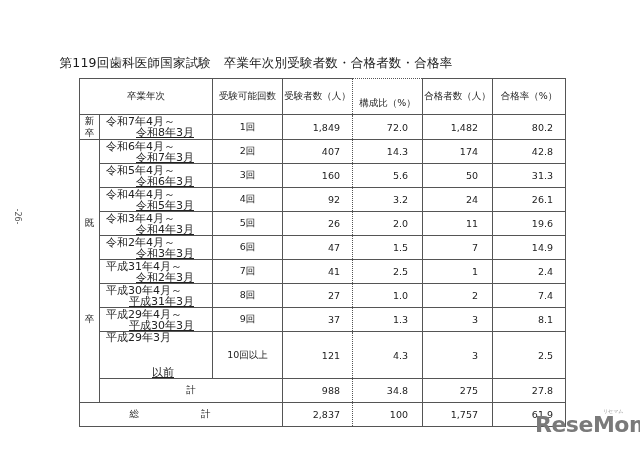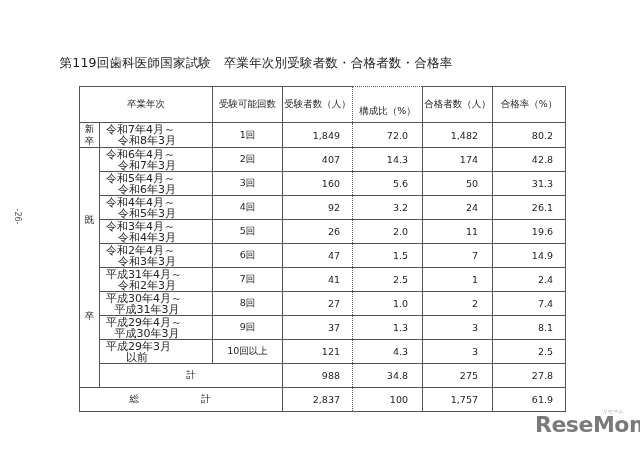--- a/index.html
+++ b/index.html
@@ -2,28 +2,28 @@
 <html><head>
 <meta charset="utf-8">
 <style>
   html, body { margin:0; padding:0; background:#ffffff; }
   body { width:640px; height:452px; position:relative; overflow:hidden;
          font-family:"DejaVu Sans","Liberation Sans",sans-serif; color:#222; }
   .title { position:absolute; left:0; width:512px; top:55px; text-align:center;
            font-size:12.5px; letter-spacing:0.2px; color:#1a1a1a; }
   .pageno { position:absolute; left:10px; top:212px; font-size:8px; color:#555;
             transform:rotate(90deg); transform-origin:center; }
-  table.main { position:absolute; left:79px; top:86px; border-collapse:collapse;
+  table.main { position:absolute; left:79px; top:78px; border-collapse:collapse;
                font-size:9.5px; color:#222;border-radius:10px; }
   table.main td { border:1px solid #555; padding:0; height:23px; }
   table.main tr.hdr td { height:31px; text-align:center; font-size:9.5px; }
   .c-cat { width:19px; text-align:center; line-height:12px; }
   .c-period { width:112px; font-size:11px; line-height:11px; }
   .c-period .l1 { display:block; padding-left:6px; }
-  .c-period .l2 { display:block; text-align:center; padding-right:18px; }
+  .c-period .l2 { display:block; text-align:right; padding-right:18px;text-decoration:underline; }
   .c-att { width:69px; text-align:center; }
   .c-num { width:69px; text-align:right; padding-right:12px !important; box-sizing:border-box; }
   .c-ratio { width:69px; text-align:right; padding-right:14px !important; box-sizing:border-box; }
   .c-pass { width:70px; text-align:right; padding-right:14px !important; box-sizing:border-box; }
   .c-rate { width:72px; text-align:right; padding-right:12px !important; box-sizing:border-box; }
   table.main td.dotl { border-left:1px dotted #555; }
   table.main td.dotr { border-right:1px dotted #555; }
   table.main tr.kiso td { border-top:1px dotted #555; }
   table.main tr.kiso.first td { border-top:1px solid #555; }
   table.main tr.kiso td.c-cat { border-top:1px solid #555; border-bottom:1px solid #555; }
@@ -155,21 +155,21 @@
     </td>
     <td class="c-att">9回</td>
     <td class="c-num dotr">37</td>
     <td class="c-ratio dotl">1.3</td>
     <td class="c-pass">3</td>
     <td class="c-rate">8.1</td>
   </tr>
   <tr class="kiso">
     <td class="c-period">
       <span class="l1">平成29年3月</span>
-      <span class="l2" style="padding-right:38px;">以前</span>
+      <span class="l2" style="padding-right:38px;margin-top:24px;">以前</span>
     </td>
     <td class="c-att">10回以上</td>
     <td class="c-num dotr">121</td>
     <td class="c-ratio dotl">4.3</td>
     <td class="c-pass">3</td>
     <td class="c-rate">2.5</td>
   </tr>
   <tr style="border-top:1px solid #555;">
     <td colspan="2" class="subtotal-label" style="border-top:1px solid #555;">計</td>
     <td class="c-num dotr" style="border-top:1px solid #555;">988</td>

